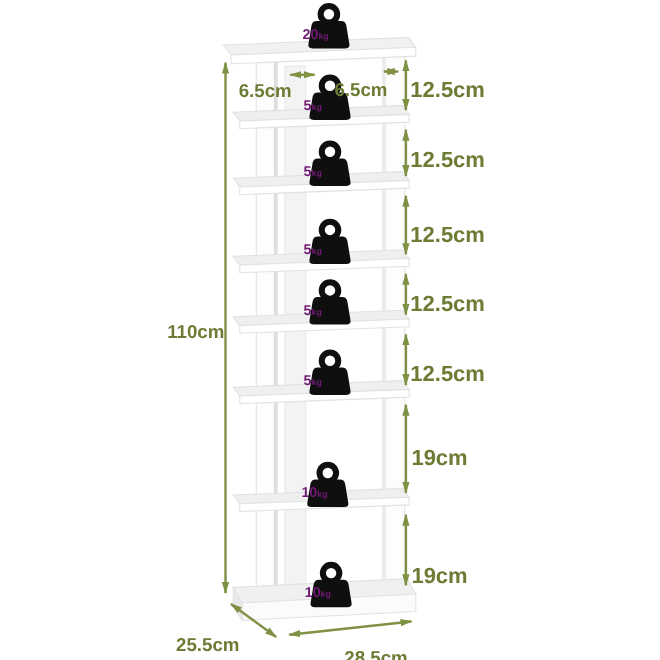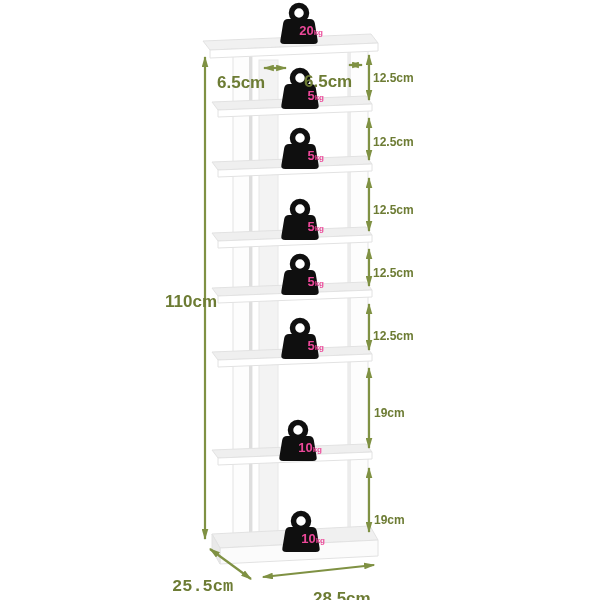--- a/index.html
+++ b/index.html
@@ -2,27 +2,27 @@
 <html><head>
 <meta charset="utf-8">
 <style>
   html,body{margin:0;padding:0;background:#ffffff;}
   .stage{
     position:relative;width:600px;height:600px;background:#ffffff;overflow:hidden;
     font-family:"Liberation Sans",sans-serif;
   }
   svg{position:absolute;left:0;top:0;}
   .dim{
-    position:absolute;color:#6d7c34;font-weight:bold;font-size:12px;
+    position:absolute;color:#6d7c34;font-weight:bold;font-size:20px;
     white-space:nowrap;letter-spacing:0px;line-height:1;
   }
   .dim.lg{font-size:17px;margin-top:16px;}
   .dim.right-align{text-align:right;}
   .wlabel{
-    position:absolute;width:48px;text-align:right;color:#ec4899;
+    position:absolute;width:48px;text-align:left;color:#701a75;
     font-weight:bold;font-size:13px;line-height:1;
   }
   .wlabel .wunit{font-size:8px;font-weight:bold;}
 </style>
 </head>
 <body>
 
 <div class="stage">
 
   <svg width="600" height="600" viewBox="0 0 600 600">
@@ -93,33 +93,33 @@
       <line x1="369" y1="178" x2="369" y2="231" marker-start="url(#arr)" marker-end="url(#arr)"></line>
       <line x1="369" y1="249" x2="369" y2="286" marker-start="url(#arr)" marker-end="url(#arr)"></line>
       <line x1="369" y1="304" x2="369" y2="350" marker-start="url(#arr)" marker-end="url(#arr)"></line>
       <line x1="369" y1="368" x2="369" y2="448" marker-start="url(#arr)" marker-end="url(#arr)"></line>
       <line x1="369" y1="468" x2="369" y2="532" marker-start="url(#arr)" marker-end="url(#arr)"></line>
       <line x1="210" y1="549" x2="251" y2="579" marker-start="url(#arr)" marker-end="url(#arr)"></line>
       <line x1="263" y1="577" x2="374" y2="565" marker-start="url(#arr)" marker-end="url(#arr)"></line>
     </g>
   </svg>
 
-  <div class="dim lg right-align" style="left:159px;top:277px;width:58px;">110cm</div>
+  <div class="dim lg right-align" style="left:146px;top:277px;width:58px;">110cm</div>
   <div class="dim lg" style="left:217px;top:58px;">6.5cm</div>
   <div class="dim lg" style="left:304px;top:57px;">6.5cm</div>
 
   <div class="dim" style="left:373px;top:72px;">12.5cm</div>
   <div class="dim" style="left:373px;top:136px;">12.5cm</div>
   <div class="dim" style="left:373px;top:204px;">12.5cm</div>
   <div class="dim" style="left:373px;top:267px;">12.5cm</div>
   <div class="dim" style="left:373px;top:330px;">12.5cm</div>
   <div class="dim" style="left:374px;top:407px;">19cm</div>
   <div class="dim" style="left:374px;top:514px;">19cm</div>
 
-  <div class="dim lg" style="left:172px;top:562px;font-family:Liberation Mono, monospace;">25.5cm</div>
+  <div class="dim lg" style="left:160px;top:562px;">25.5cm</div>
   <div class="dim lg" style="left:313px;top:574px;">28.5cm</div>
 
   <div class="wlabel" style="left:275px;top:24px;"><span>20</span><span class="wunit">kg</span></div>
   <div class="wlabel" style="left:276px;top:89px;"><span>5</span><span class="wunit">kg</span></div>
   <div class="wlabel" style="left:276px;top:149px;"><span>5</span><span class="wunit">kg</span></div>
   <div class="wlabel" style="left:276px;top:220px;"><span>5</span><span class="wunit">kg</span></div>
   <div class="wlabel" style="left:276px;top:275px;"><span>5</span><span class="wunit">kg</span></div>
   <div class="wlabel" style="left:276px;top:339px;"><span>5</span><span class="wunit">kg</span></div>
   <div class="wlabel" style="left:274px;top:441px;"><span>10</span><span class="wunit">kg</span></div>
   <div class="wlabel" style="left:277px;top:532px;"><span>10</span><span class="wunit">kg</span></div>

